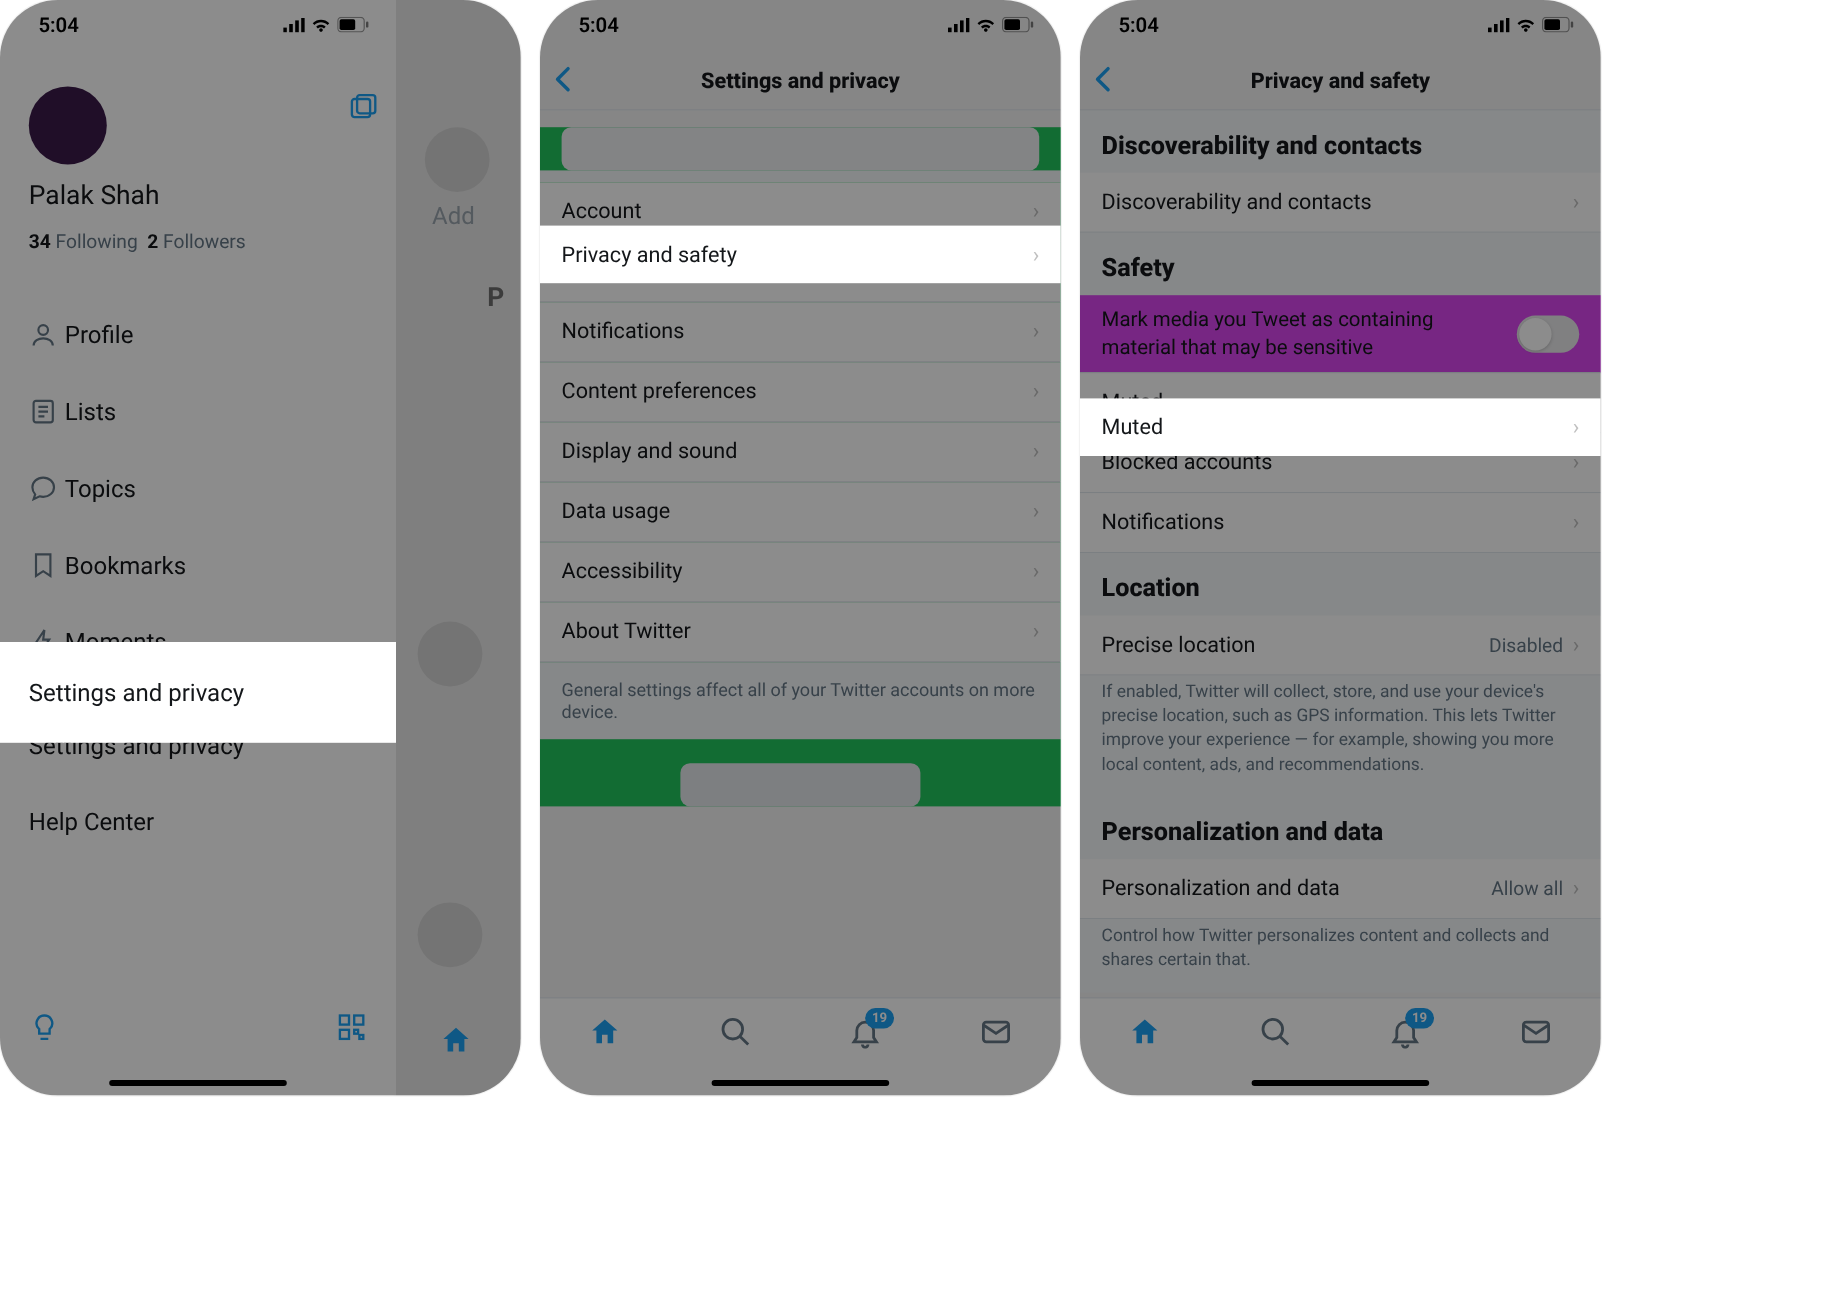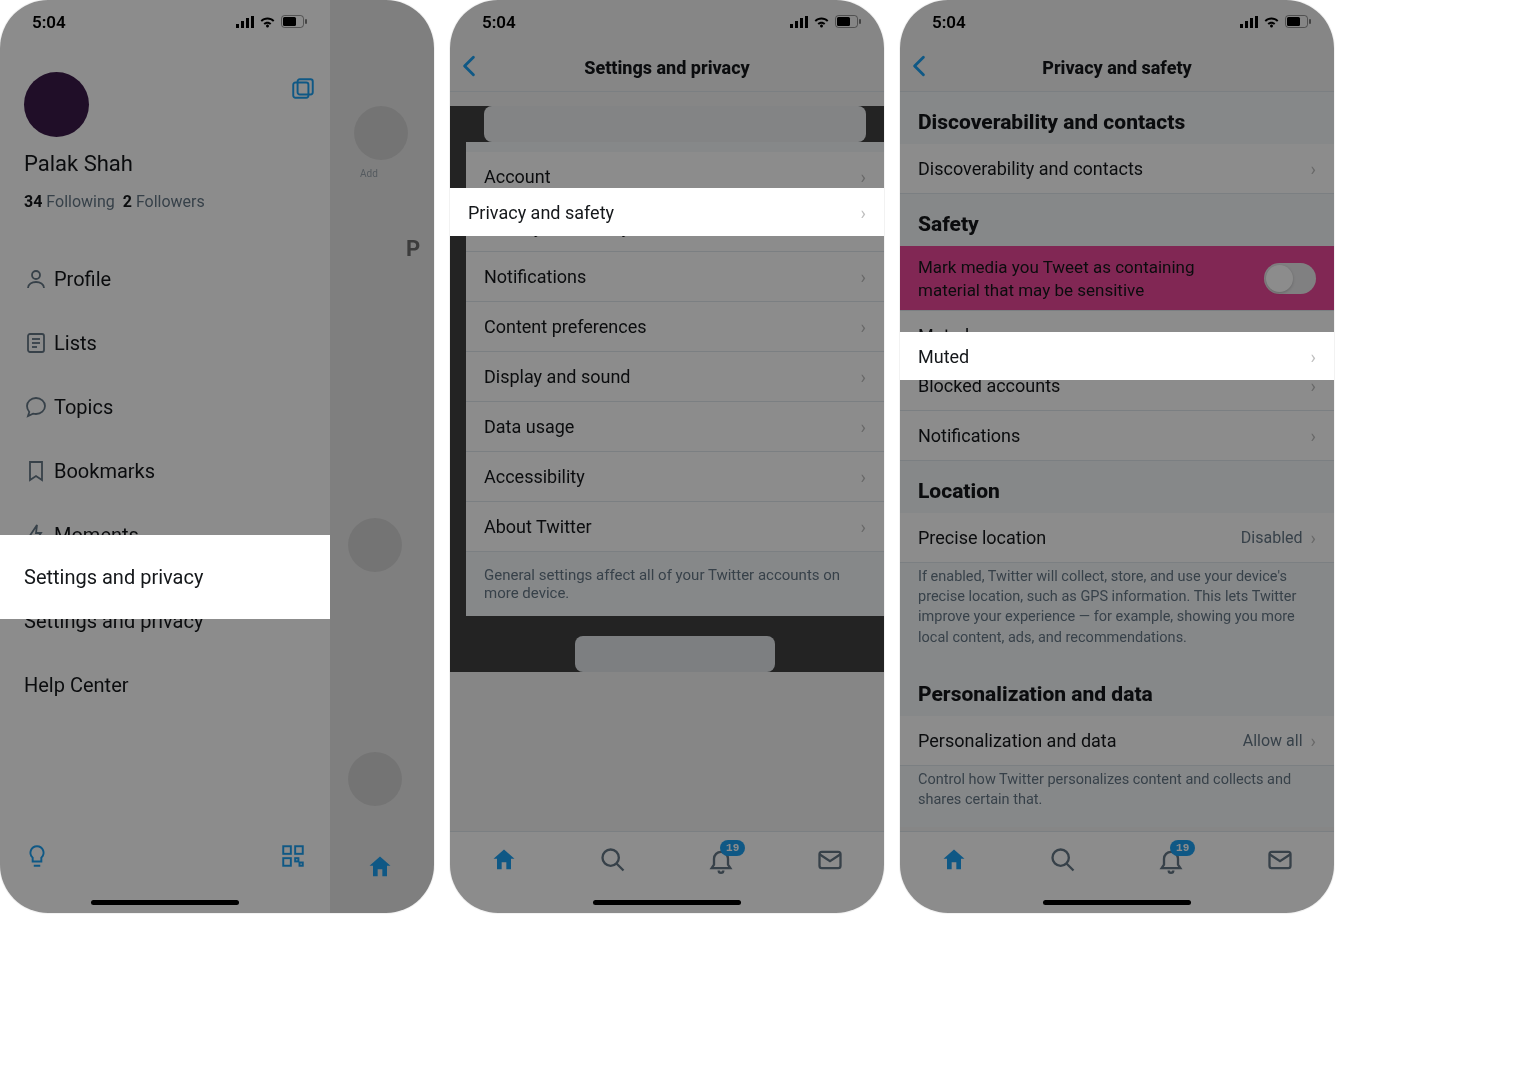--- a/index.html
+++ b/index.html
@@ -34,53 +34,53 @@
   .s1-accounts-icon { position:absolute; top:76px; right:118px; color:#1da1f2; z-index:5; }
 
   
   .dim-overlay { position: absolute; inset: 0; background: rgba(0,0,0,0.45); pointer-events: none; z-index: 10; }
   .highlight-cut { position: absolute; background: #fff; z-index: 15; }
 
   
   .nav-header { height: 48px; display: flex; align-items: center; justify-content: center; position: relative; border-bottom: 1px solid #e1e8ed; }
   .nav-back { position: absolute; left: 12px; color: #1da1f2; }
   .nav-title { font-size: 18px; font-weight: 800; color: #14171a; }
-  .settings-list { background: #404040; padding-left: 16px; }
+  .settings-list { background: #22c55e; }
   .section-header { padding: 20px 18px 12px; font-size: 20px; font-weight: 800; color: #14171a; background:#f5f8fa; border-bottom:1px solid #e1e8ed; }
   .cell { display: flex; align-items: center; justify-content: space-between; padding: 14px 18px; font-size: 18px; color: #14171a; background: #fff; border-bottom: 1px solid #e1e8ed; min-height: 47px; }
   .chev { color: #c0c0c0; }
   .footer-note { padding: 14px 18px; font-size: 15px; color: #657786; background:#f5f8fa; }
   .tab-bar { position: absolute; bottom: 0; left: 0; right: 0; height: 82px; border-top: 1px solid #e1e8ed; background: #fff; display: flex; align-items: flex-start; justify-content: space-around; padding-top: 14px; }
   .tab-icon { color: #657786; position: relative; }
   .tab-icon.active { color: #1da1f2; }
   .home-ind { position: absolute; bottom: 8px; left: 50%; transform: translateX(-50%); width: 148px; height: 5px; background: #000; border-radius: 3px; }
-  .badge { position: absolute; top: -6px; right: -10px; background: #1da1f2; color: #fff; font-size: 11px; font-weight: 700; padding: 2px 6px; border-radius: 10px; font-family: Liberation Mono, monospace; }
+  .badge { position: absolute; top: -6px; right: -10px; background: #1da1f2; color: #fff; font-size: 11px; font-weight: 700; padding: 2px 6px; border-radius: 10px; }
 
   .search-blur { margin: 14px 18px 0; height: 36px; background: #eef1f3; border-radius: 8px; }
   .search-blur2 { margin: 20px auto 0; width: 200px; height: 36px; background: #e3e8ec; border-radius: 8px; }
 
   
   .cell-sub { font-size: 14.5px; color: #657786; padding: 4px 18px 16px; background:#f5f8fa; line-height:1.4; }
   .cell .value { color: #657786; font-size: 16px; margin-right: 8px; }
   .cell .right-group { display:flex; align-items:center; }
   .toggle { width: 52px; height: 31px; background: #e9e9eb; border-radius: 16px; position: relative; }
   .toggle::after { content: ''; position: absolute; left: 2px; top: 2px; width: 27px; height: 27px; background: #fff; border-radius: 50%; box-shadow: 0 1px 3px rgba(0,0,0,0.2); }
-  .cell-multi { display:flex; justify-content:space-between; align-items:center; padding:10px 18px 8px; background:#ec4899; border-bottom:1px solid #e1e8ed; }
+  .cell-multi { display:flex; justify-content:space-between; align-items:center; padding:10px 18px 8px; background:#d946ef; border-bottom:1px solid #e1e8ed; }
   .cell-multi .text { flex:1; font-size:17px; color:#14171a; line-height:1.35; padding-right:10px; }
 
   .sec-hdr-3 { padding: 18px 18px 10px; font-size: 21px; font-weight:800; color:#14171a; background:#f5f8fa; }
 
   
   .hl-s1 { left:0; width:330px; top:535px; height:84px; display:flex; align-items:center; padding:0 24px; font-size:20px; color:#14171a; }
   .hl-s2 { left:0; right:0; top:188px; height:48px; display:flex; align-items:center; justify-content:space-between; padding:0 18px; font-size:18px; color:#14171a; background:#fff; }
   .hl-s3 { left:0; right:0; top:332px; height:48px; display:flex; align-items:center; justify-content:space-between; padding:0 18px; font-size:18px; color:#14171a; background:#fff; }
 
   
   .bg-avatar { width:54px; height:54px; border-radius:50%; background:#d4d4d4; position:absolute; }
-  .bg-text { position:absolute; color:#9aa4ad; font-size:10px; }
+  .bg-text { position:absolute; color:#9aa4ad; font-size:20px; }
 </style>
 </head>
 <body>
 
 <div class="container">
 
 <div class="phone p1">
   <div class="s1-wrap">
 
     <div class="s1-back">

